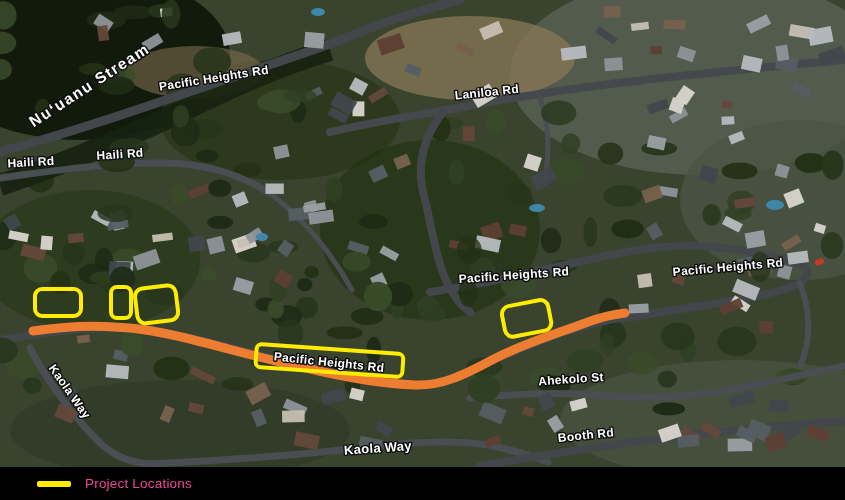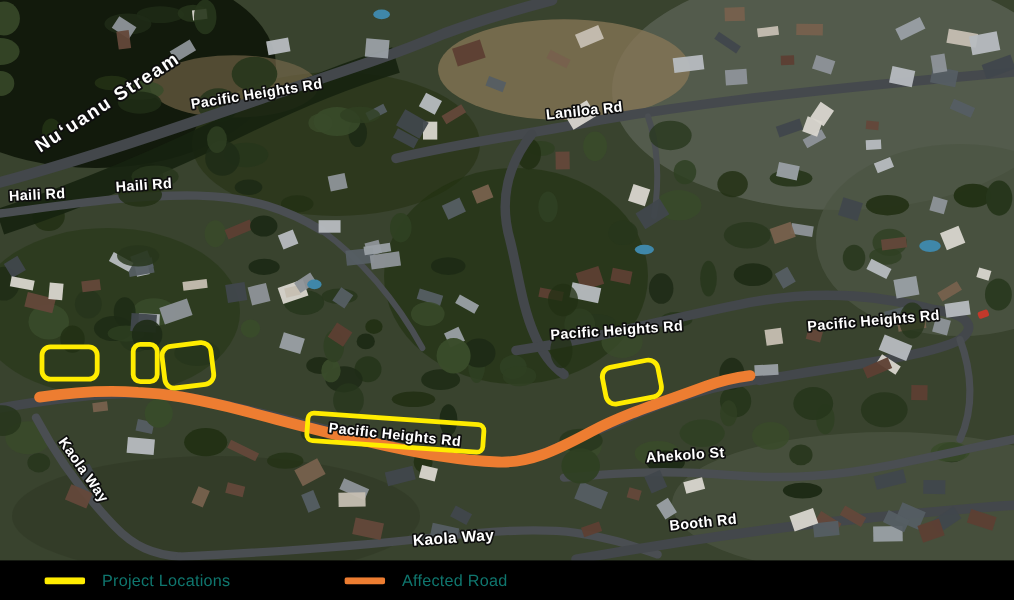--- a/index.html
+++ b/index.html
@@ -8,21 +8,21 @@
   .stage svg.map{position:absolute;left:0;top:0;display:block;}
   
   .lbl{fill:#ffffff;stroke:#0e0e0e;stroke-width:2.8px;stroke-linejoin:round;paint-order:stroke;
        font-family:"Liberation Sans",sans-serif;font-weight:700;font-size:12px;
        letter-spacing:.3px;text-anchor:middle;dominant-baseline:middle;}
   .lbl.stream{font-size:15.5px;letter-spacing:1.5px;stroke-width:3px;}
   .lbl.big{font-size:13px;}
   
   .legend{position:absolute;left:0;bottom:0;width:845px;height:33px;background:#000;}
   .legend-item{position:absolute;top:0;height:33px;display:flex;align-items:center;gap:14px;}
-  .legend-item .txt{color:#0f766e;font-size:13.5px;letter-spacing:.2px;white-space:nowrap;}
+  .legend-item .txt{color:#ec4899;font-size:13.5px;letter-spacing:.2px;white-space:nowrap;}
   .swatch{display:block;}
 </style>
 </head>
 <body>
 
 <div class="stage">
 
   <svg class="map" width="845" height="468" viewBox="0 0 845 468" xmlns="http://www.w3.org/2000/svg">
 
     <g>
@@ -359,20 +359,14 @@
     </g>
   </svg>
 
   <div class="legend">
     <div class="legend-item" style="left:37px">
       <svg class="swatch" width="34" height="6">
         <rect width="34" height="6" rx="2" fill="#ffec00"></rect>
       </svg>
       <span class="txt">Project Locations</span>
     </div>
-    <div class="legend-item" style="left:287px">
-      <svg class="swatch" width="34" height="6">
-        <rect width="34" height="6" rx="2" fill="#ed7d31"></rect>
-      </svg>
-      <span class="txt">Affected Road</span>
-    </div>
   </div>
 </div>
 
 </body></html>

